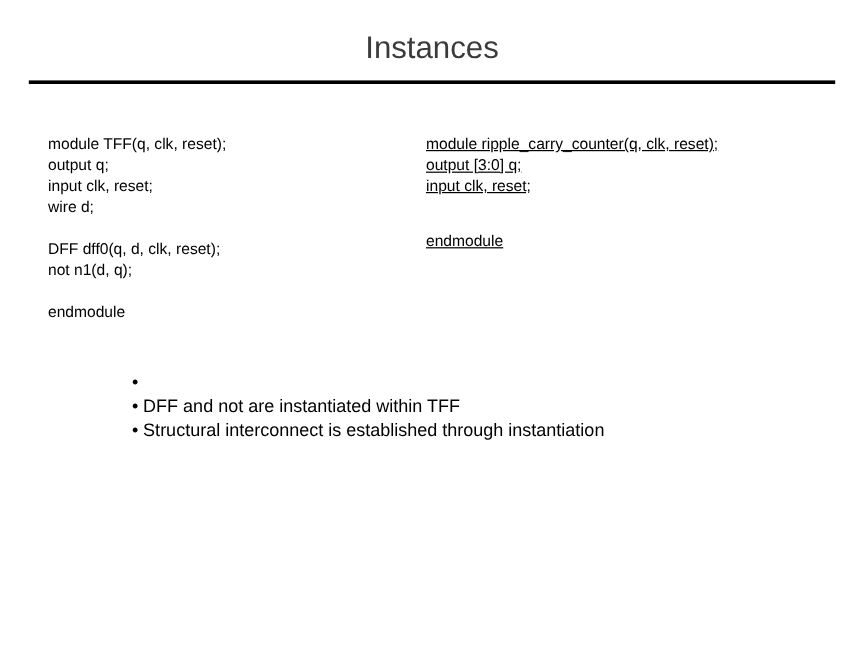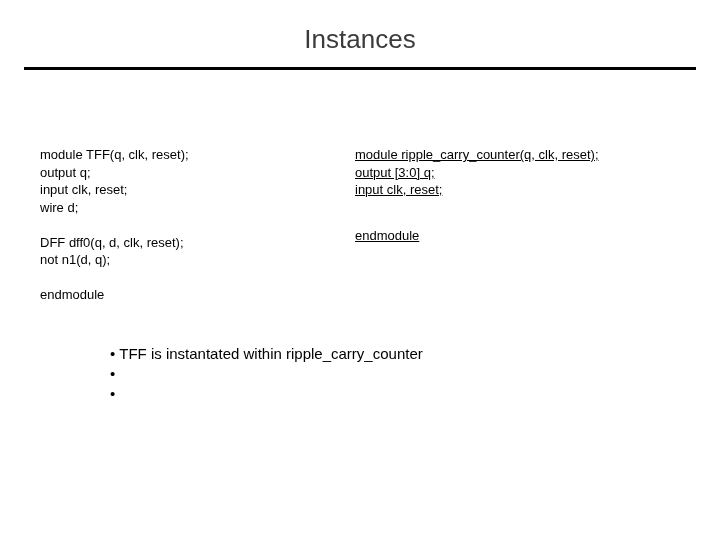--- a/index.html
+++ b/index.html
@@ -27,21 +27,21 @@
     border-radius: 27px;
   }
   .rule {
     border: none;
     border-top: 3px solid #000;
     margin: 0 24px 0 24px;
   }
   .cols {
     display: flex;
     flex-direction: row;
-    padding: 76px 40px 0 40px;
+    padding: 41px 40px 0 40px;
     font-size: 13px;
     line-height: 1.35;
   }
   .col-left {
     flex: 0 0 285px;
     padding-right: 20px;
   }
   .col-right {
     flex: 1;
     padding-left: 10px;
@@ -89,22 +89,23 @@
 input clk, reset;</div>
       <div style="height:14px"></div>
       <div style="height:14px"></div>
       <div class="codeblock">endmodule</div>
     </div>
   </div>
 
   <div class="bullets">
     <div class="row">
       <span class="dot">•</span>
-      <span>TFF is instantated within ripple_carry_counter</span>
     </div>
     <div class="row">
       <span class="dot">•</span>
+      <span>DFF and not are instantiated within TFF</span>
     </div>
     <div class="row">
       <span class="dot">•</span>
+      <span>Structural interconnect is established through instantiation</span>
     </div>
   </div>
 </div>
 
 </body></html>

